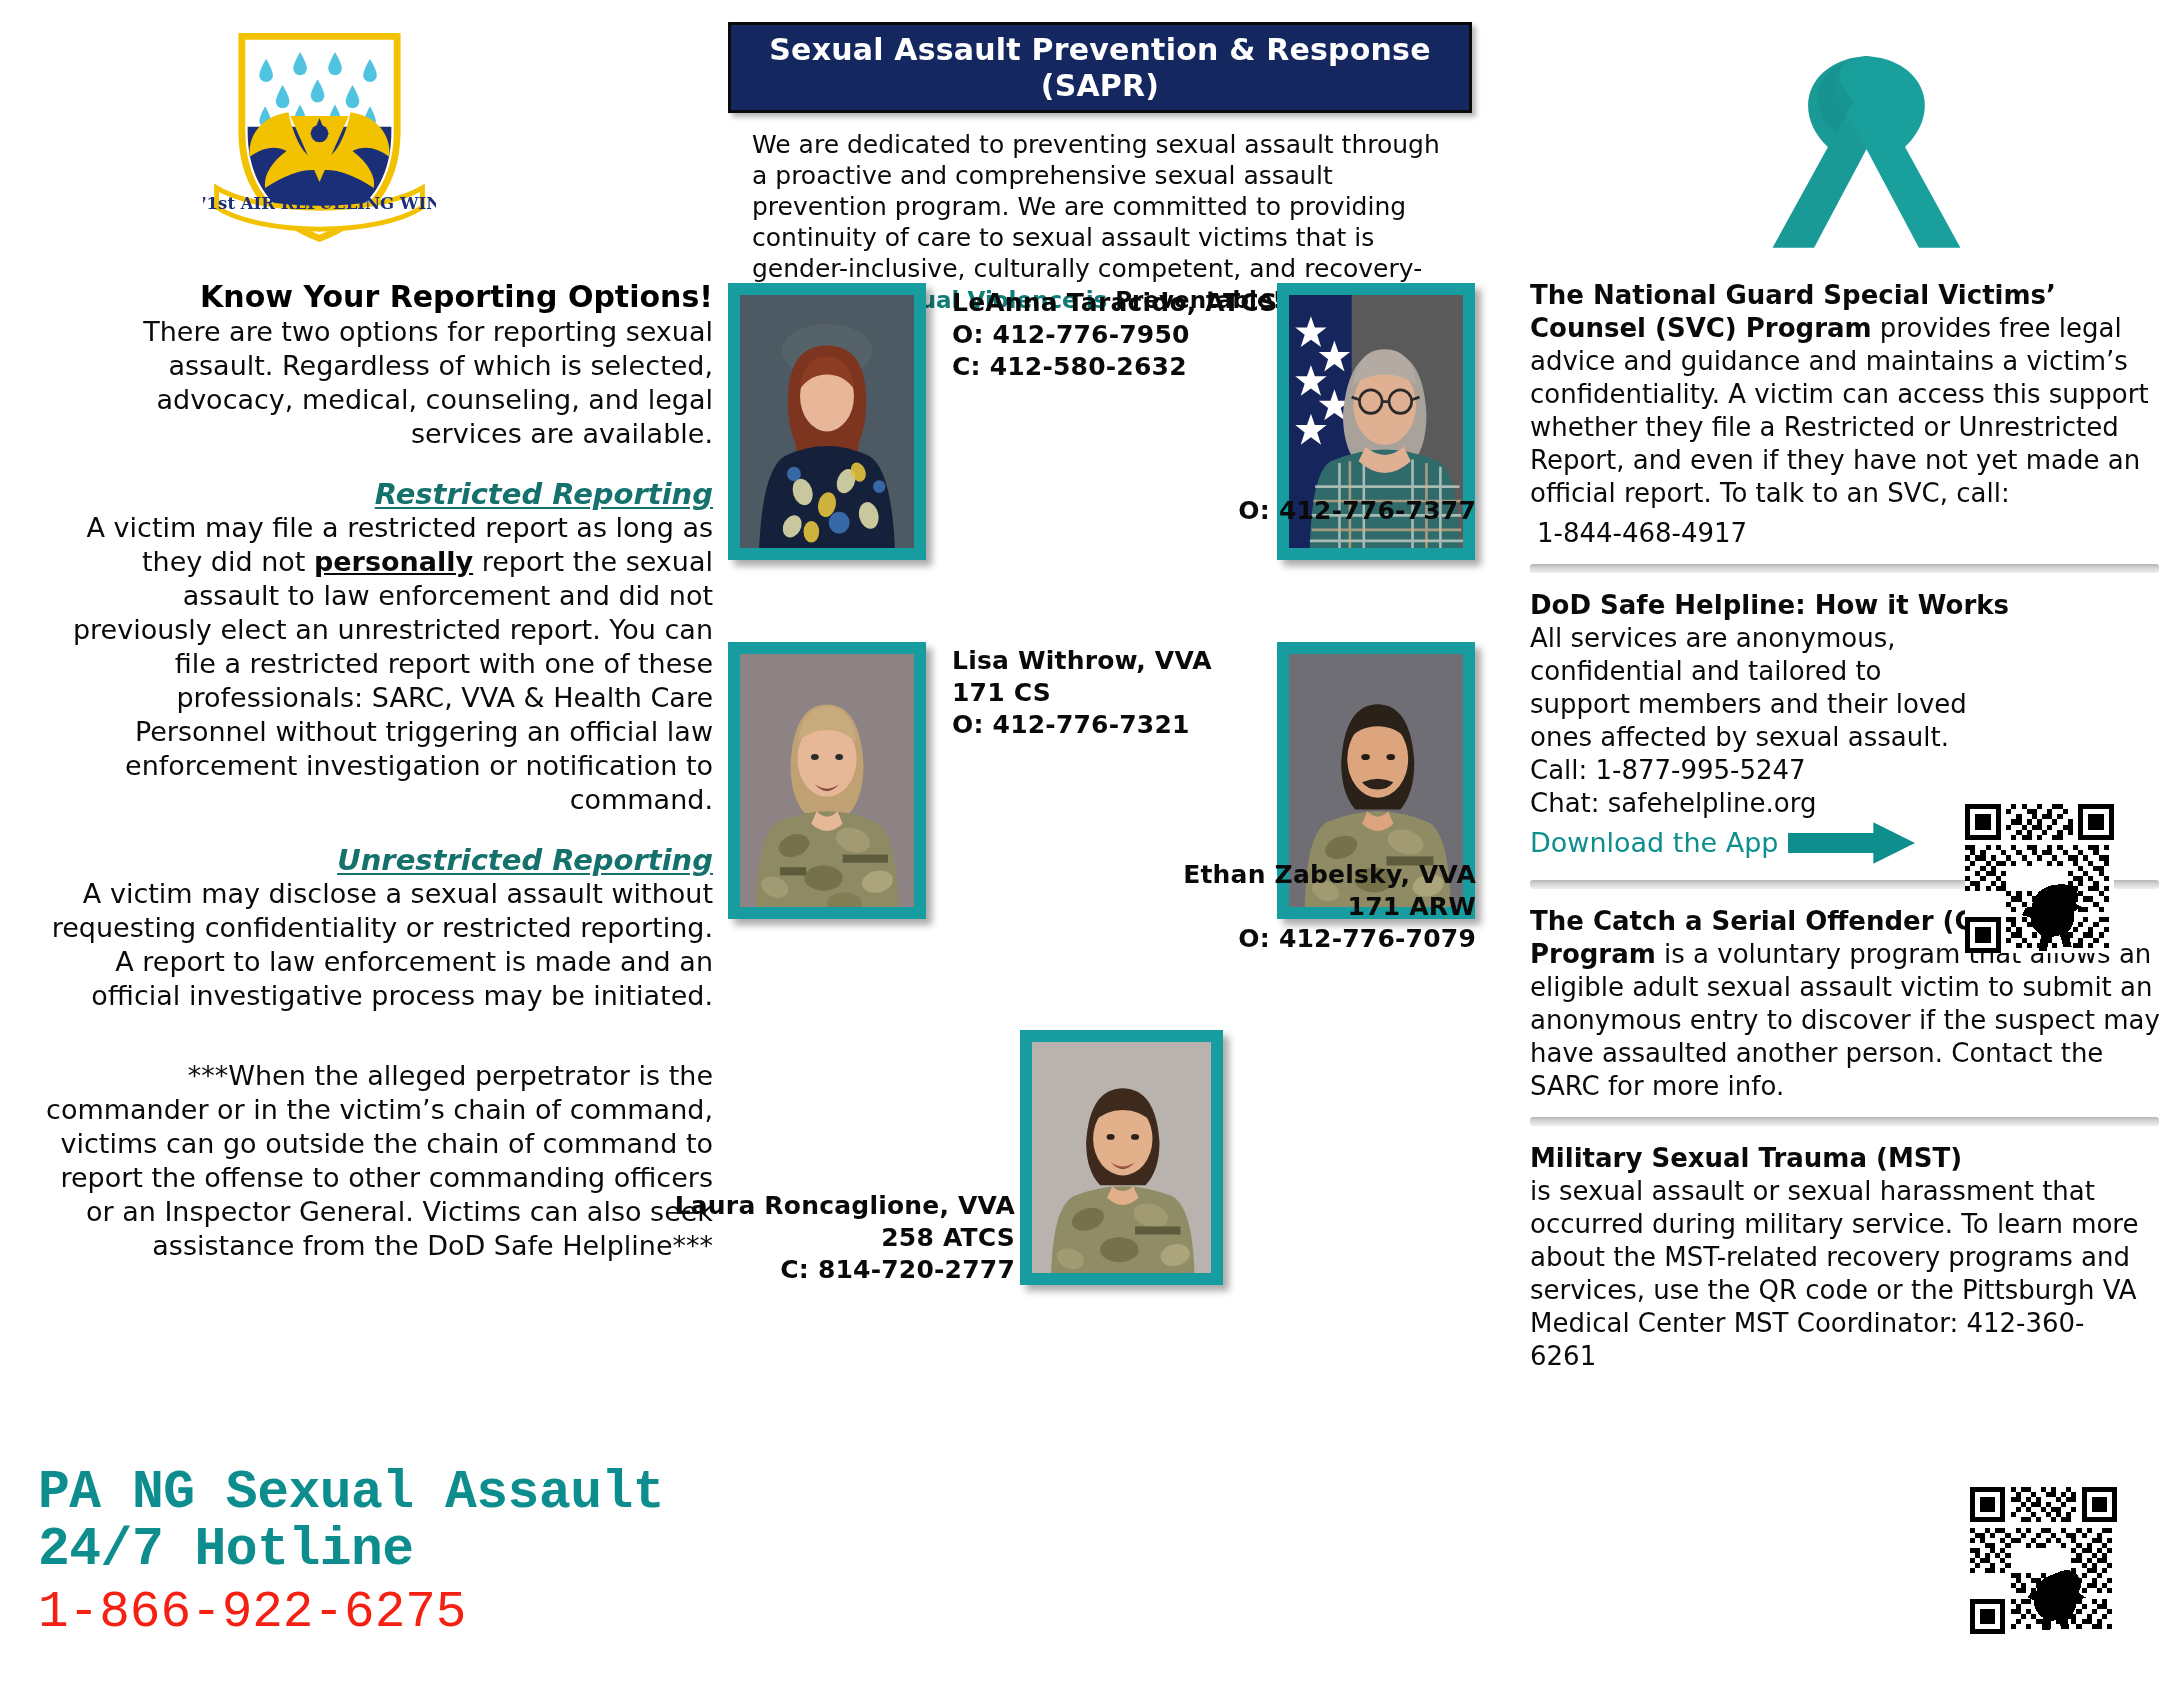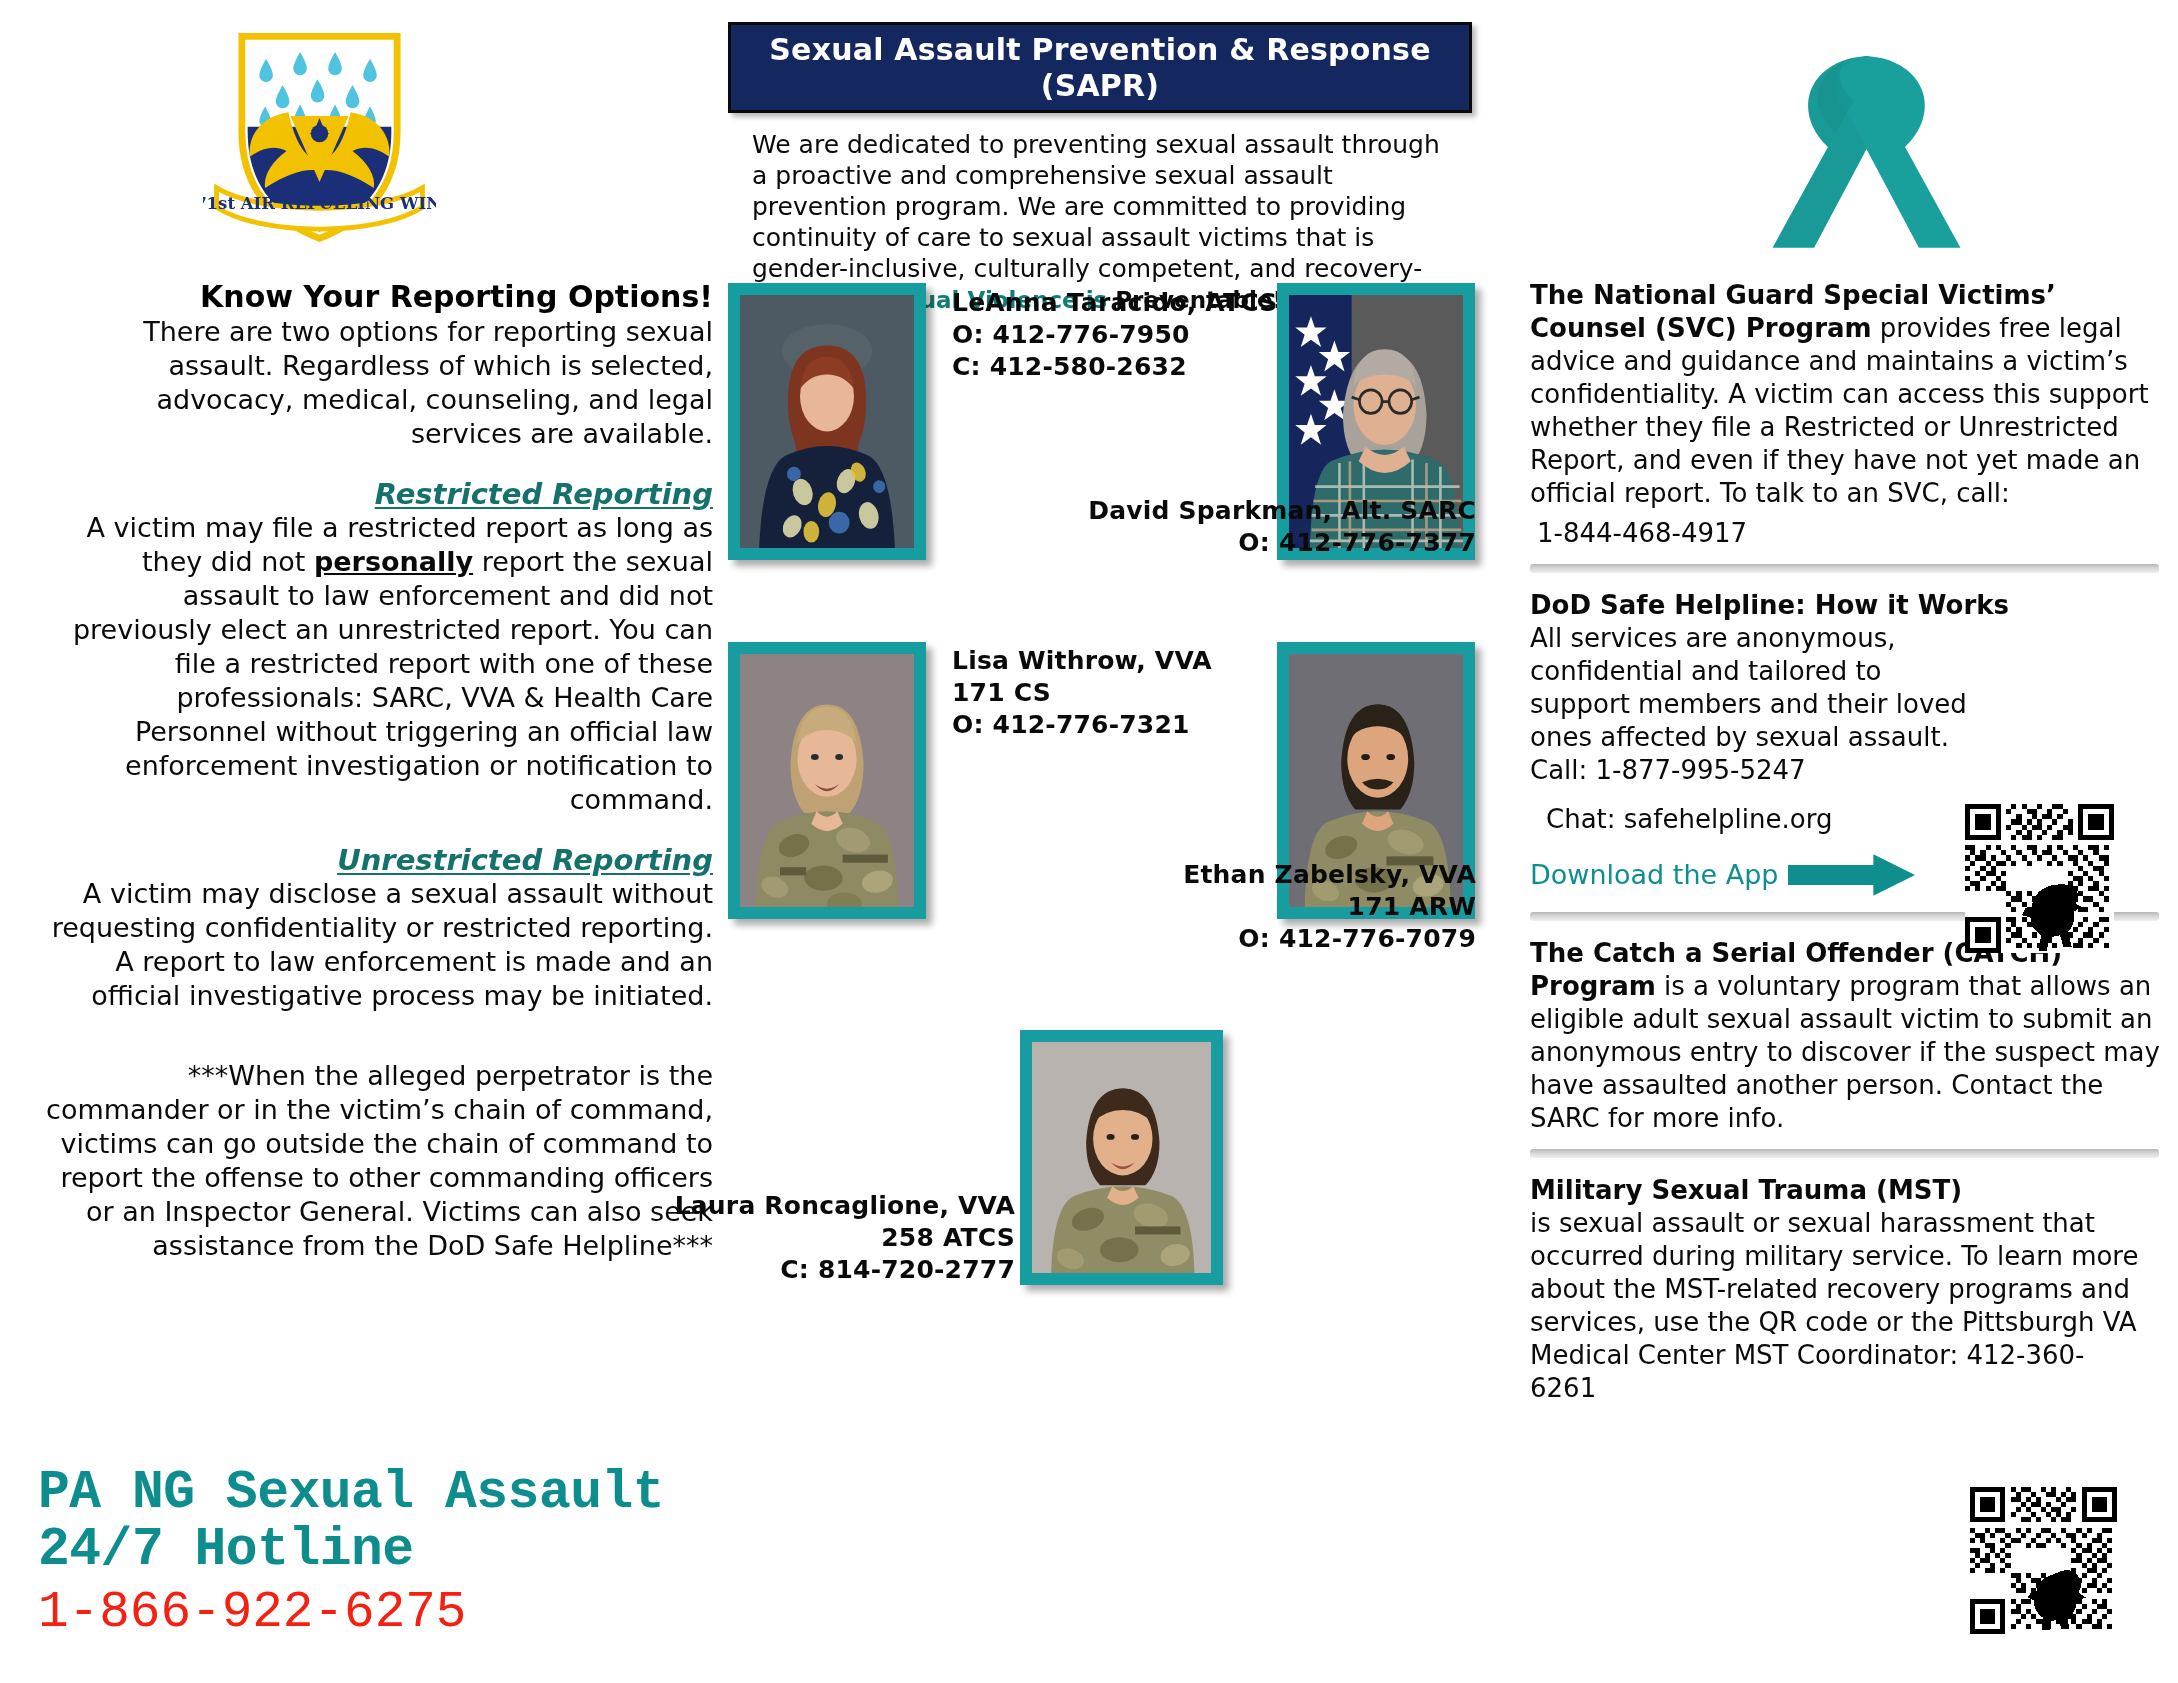--- a/index.html
+++ b/index.html
@@ -237,21 +237,20 @@
       <g stroke="#d8b08c" stroke-width="3" opacity=".7">
         <path d="M70 184 L70 280"></path>
           <path d="M158 186 L158 280"></path>
         <path d="M28 228 L198 228"></path>
           <path d="M26 260 L198 260"></path>
       </g>
       <path d="M80 184 q30 26 60 0 l-8 -16 q-22 18 -44 0Z" fill="#e0b093"></path>
     </svg>
   </div>
   <div class="contact right" style="left:931px;top:495px;width:545px;">
-    <div>David Sparkman, Alt. SARC</div>
     <div>O: 412-776-7377</div>
   </div>
 
   <div class="pframe" style="left:728px;top:642px;width:198px;height:277px;">
     <svg class="ph" viewBox="0 0 200 280" preserveAspectRatio="none">
       <rect width="200" height="280" fill="#8d8384"></rect>
       <path d="M58 122 q4 -66 42 -66 q38 0 42 66 q0 36 -16 54 l-52 0 q-16 -18 -16 -54Z" fill="#c0a173"></path>
       <ellipse cx="100" cy="116" rx="34" ry="42" fill="#e6b897"></ellipse>
       <path d="M66 98 q6 -40 34 -40 q28 0 34 40 q-14 -14 -34 -14 q-20 0 -34 14Z" fill="#c8ab7d"></path>
       <g fill="#2b2b2b">
@@ -343,21 +342,21 @@
       <p class="rbody" style="margin:0;"><span class="rbold">The National Guard Special Victims’ Counsel (SVC) Program</span><span> provides free legal advice and guidance and maintains a victim’s confidentiality. A victim can access this support whether they file a Restricted or Unrestricted Report, and even if they have not yet made an official report. To talk to an SVC, call:</span></p>
       <p class="rbody" style="margin:7px;">1-844-468-4917</p>
     </div>
 
     <div class="rule"></div>
 
     <div class="rsec">
       <p class="rbody rbold" style="margin:0;">DoD Safe Helpline: How it Works</p>
       <p class="rbody" style="margin:0;width:455px;">All services are anonymous, confidential and tailored to support members and their loved ones affected by sexual assault.</p>
       <p class="rbody" style="margin:0;">Call: 1-877-995-5247</p>
-      <p class="rbody" style="margin:16px;">Chat: safehelpline.org</p>
+      <p class="rbody" style="margin:0;">Chat: safehelpline.org</p>
       <div style="display:flex;align-items:center;gap:10px;">
         <span class="dl-app">Download the App</span>
         <svg width="129" height="46" viewBox="0 0 130 46">
           <path d="M0 13 L86 13 L86 2 L128 23 L86 44 L86 33 L0 33 Z" fill="#0f8e8e"></path>
         </svg>
       </div>
     </div>
 
     <div class="rule" style="margin-top:6px;"></div>
 

